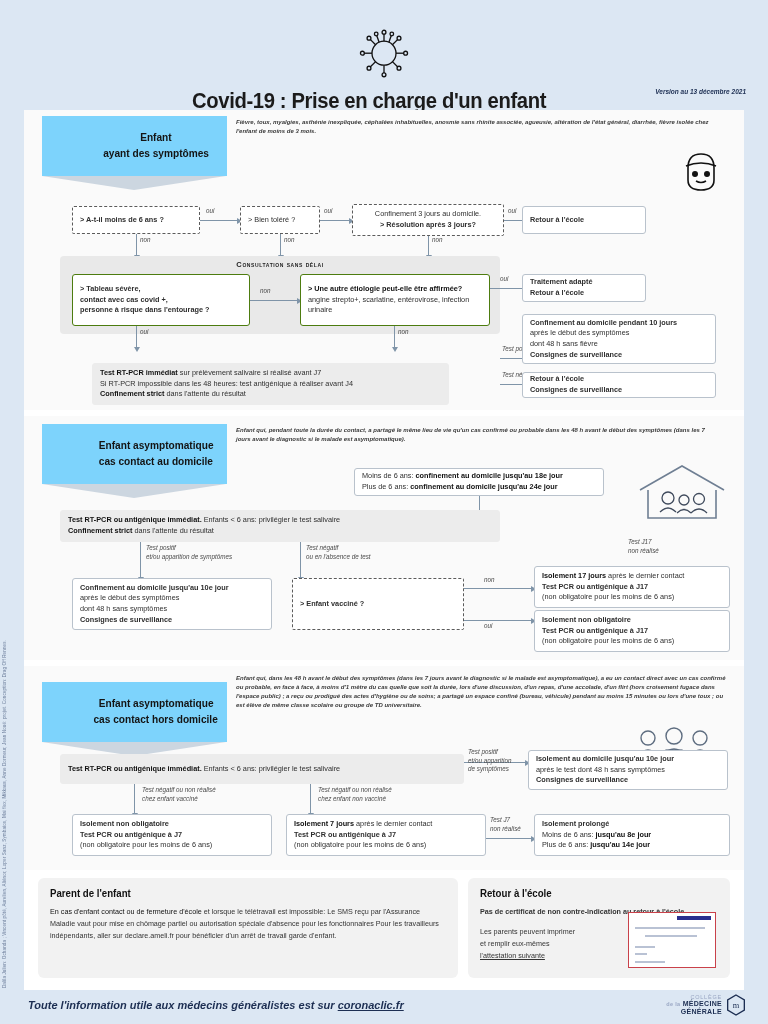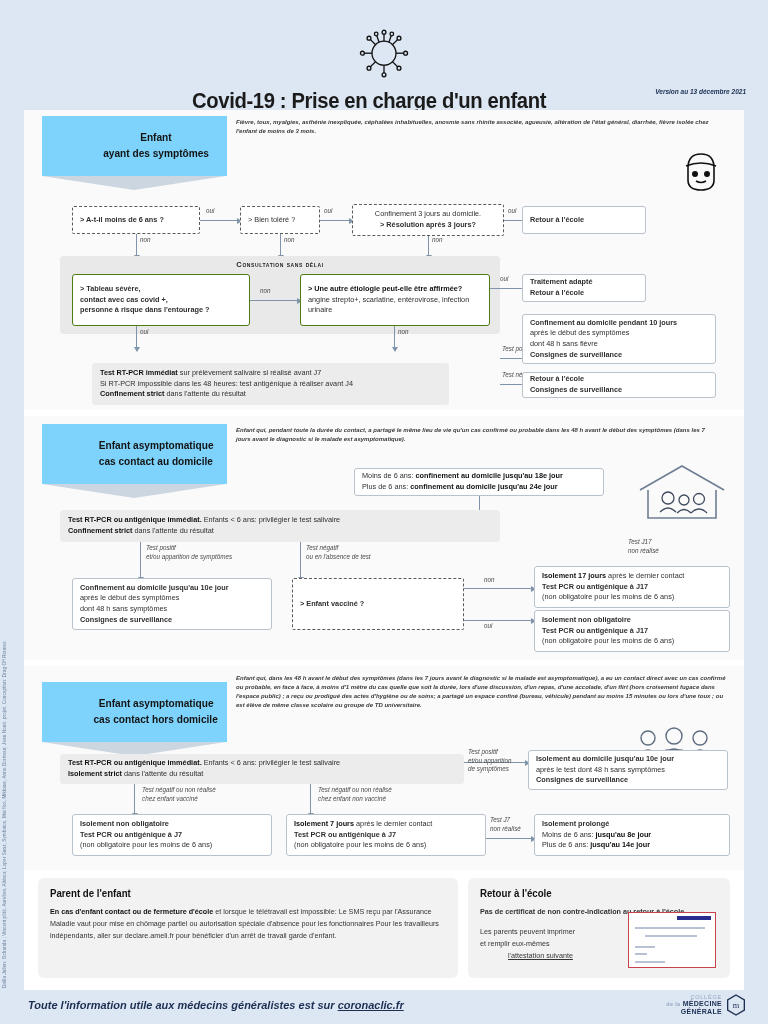--- a/index.html
+++ b/index.html
@@ -106,22 +106,22 @@
   }
 
   
   .card { position:absolute; background:#f2f2f2; border-radius:6px; padding:9px 12px; }
   .card h3 {
     font-size:11px; font-weight:700; color:#111;
     transform:scaleX(0.88); transform-origin:left center;
     margin-bottom:7px; white-space:nowrap;
   }
   .card p { font-size:7.2px; line-height:1.65; color:#333; }
-  .card b { font-weight:700; color:#111; }
-  .link { color:#2b4fa0; text-decoration:underline;margin-left:28px; }
+  .card b { font-weight:400; color:#111; }
+  .link { color:#2b4fa0; text-decoration:underline; }
 
   
   #attest {
     position:absolute; right:14px; bottom:10px;
     width:88px; height:56px; background:#fff; border:1px solid #c9414a;
   }
   #attest .ln { position:absolute; height:2px; background:#b9c2d4; }
   #attest .hdr { position:absolute; right:4px; top:3px; width:34px; height:4px; background:#2a2f8f; }
 
   
@@ -392,21 +392,20 @@
         <circle cx="42" cy="12" r="8"></circle>
           <path d="M30 32 Q42 18 54 32"></path>
         <circle cx="68" cy="14" r="7"></circle>
           <path d="M58 32 Q68 20 78 32"></path>
       </g>
       <rect x="34" y="26" width="16" height="12" fill="none" stroke="#5e6d80" stroke-width="1.2"></rect>
     </svg>
 
     <div class="box grey" style="left:36px; top:88px; width:404px; height:30px;">
       <div><b>Test RT-PCR ou antigénique immédiat.</b><span> Enfants &lt; 6 ans: privilégier le test salivaire</span></div>
-      <div><b>Isolement strict</b><span> dans l'attente du résultat</span></div>
     </div>
 
     <div class="harrow" style="left:440px; top:96px; width:62px;"></div>
     <div class="lbl" style="left:444px; top:82px;">
       <span>Test positif</span><br>
       <span>et/ou apparition</span><br>
       <span>de symptômes</span>
     </div>
 
     <div class="box" style="left:504px; top:84px; width:200px; height:40px;">

